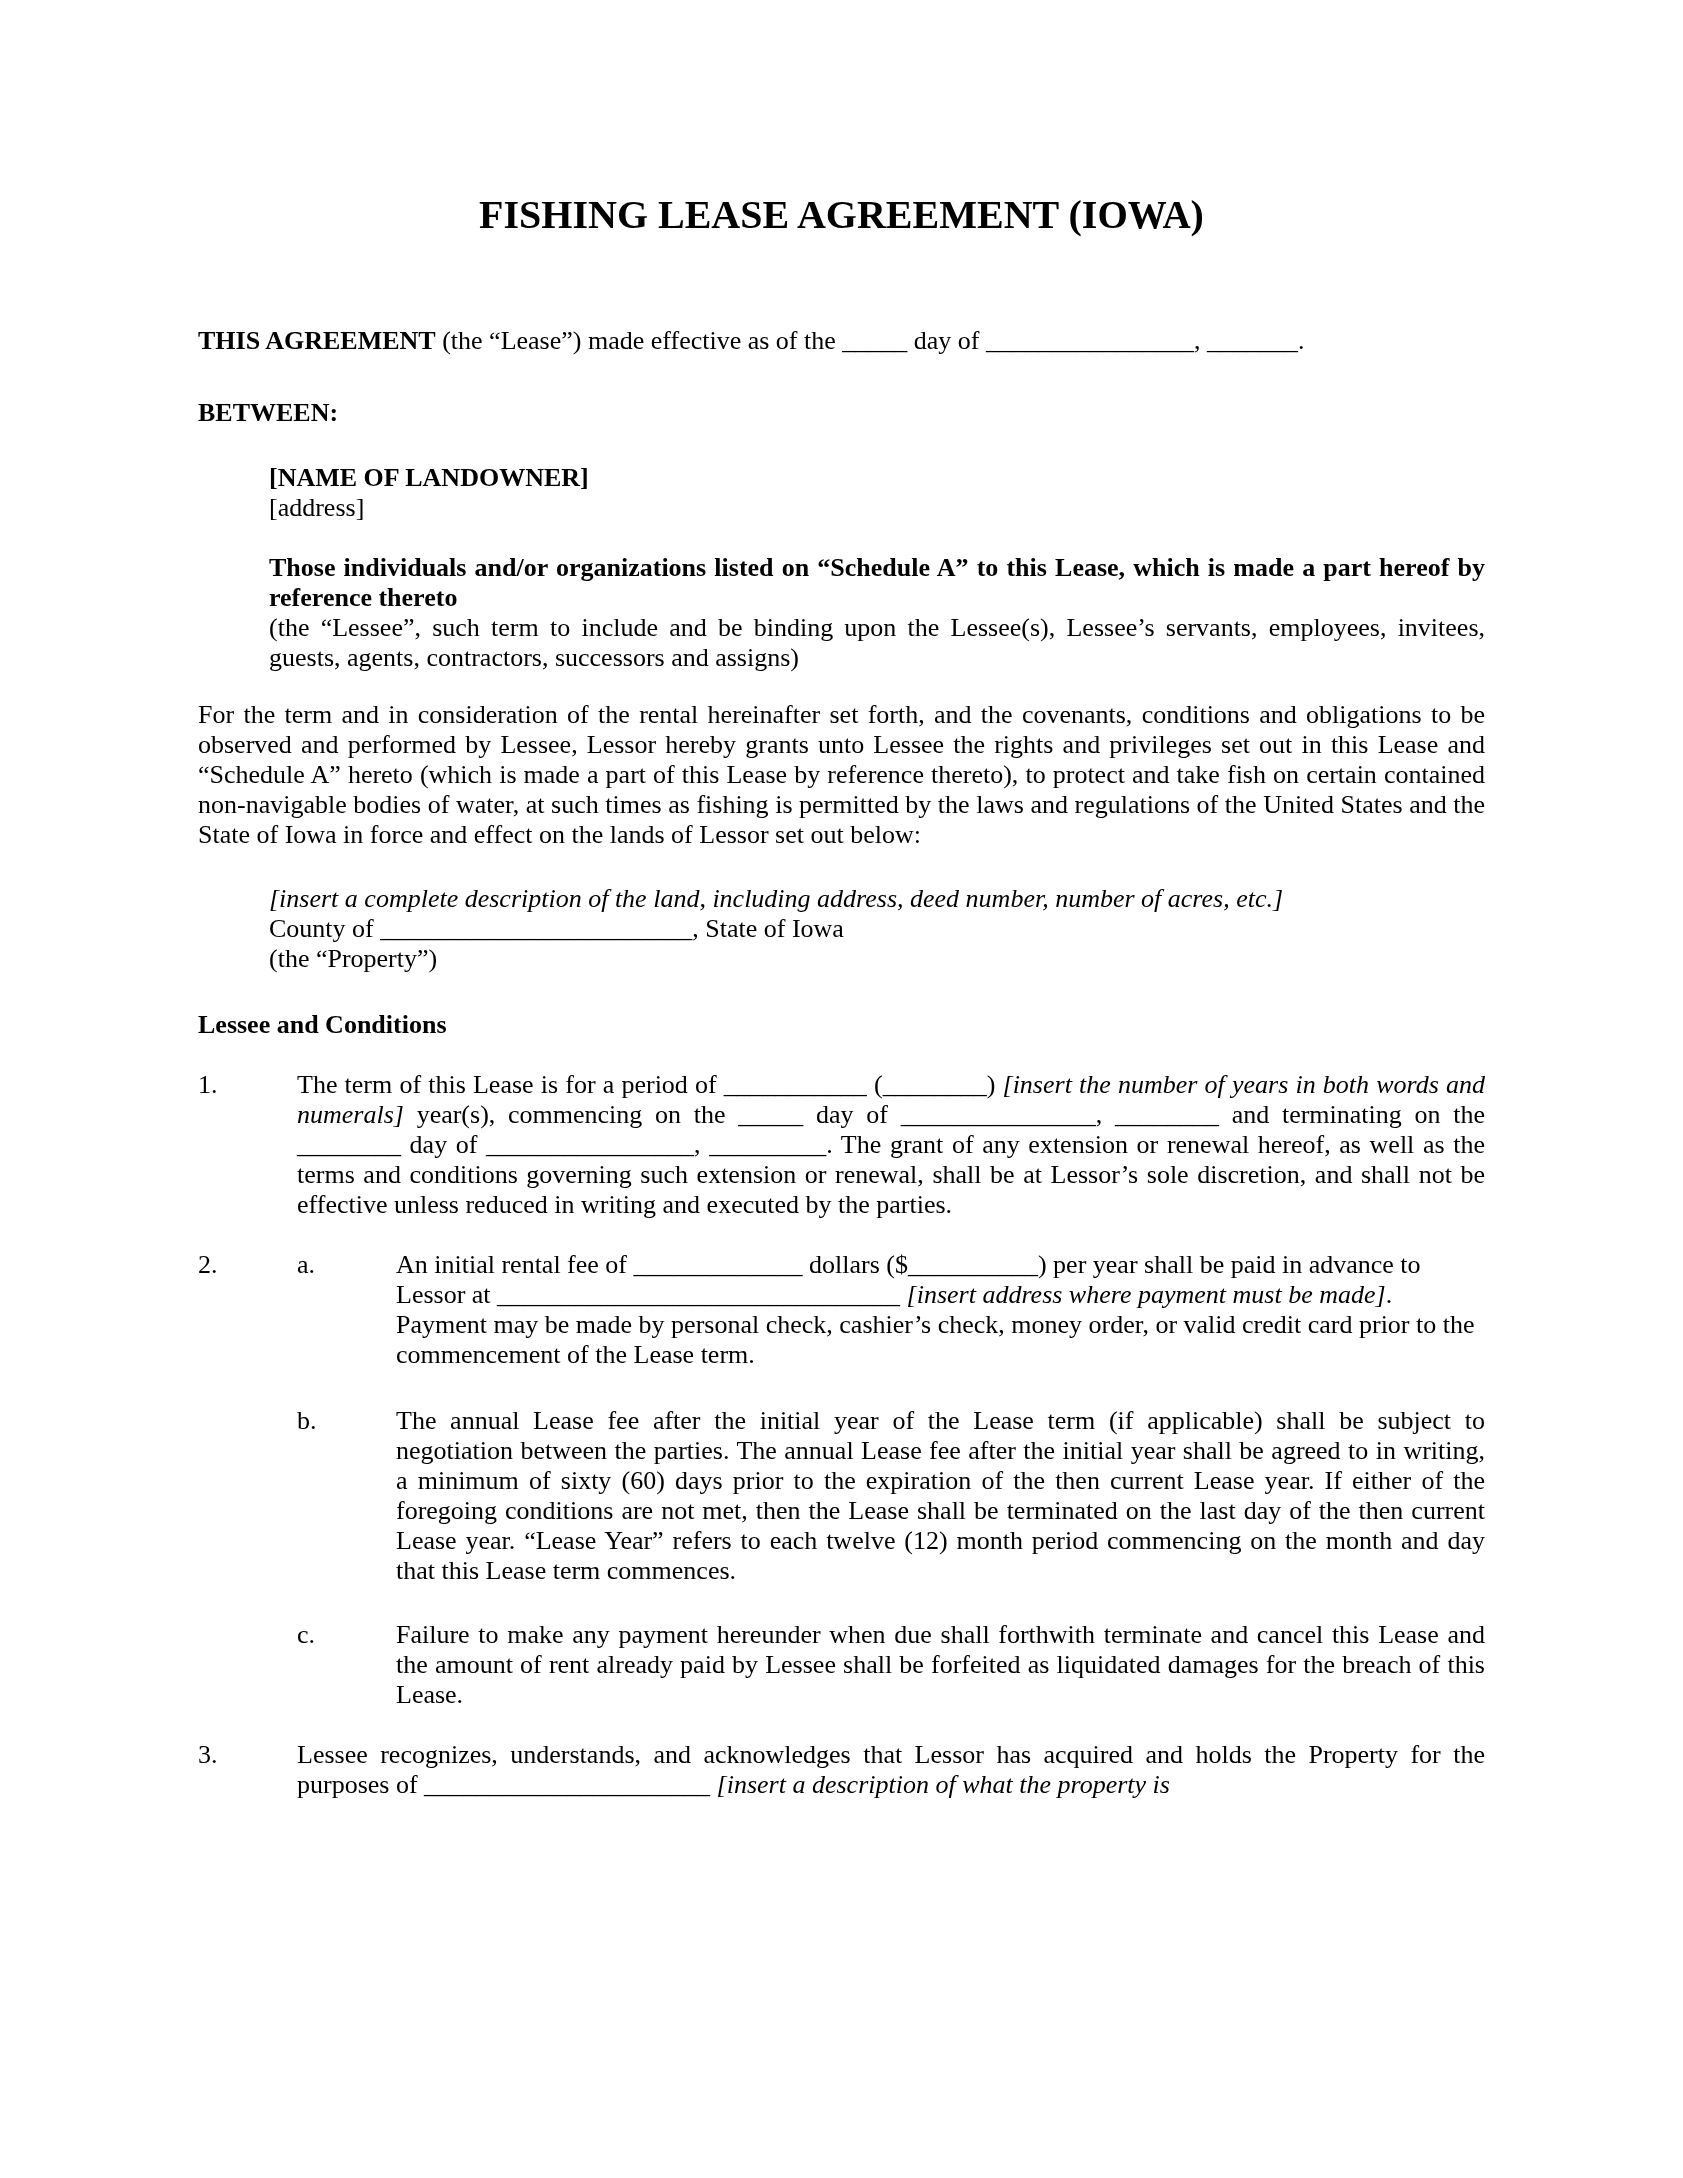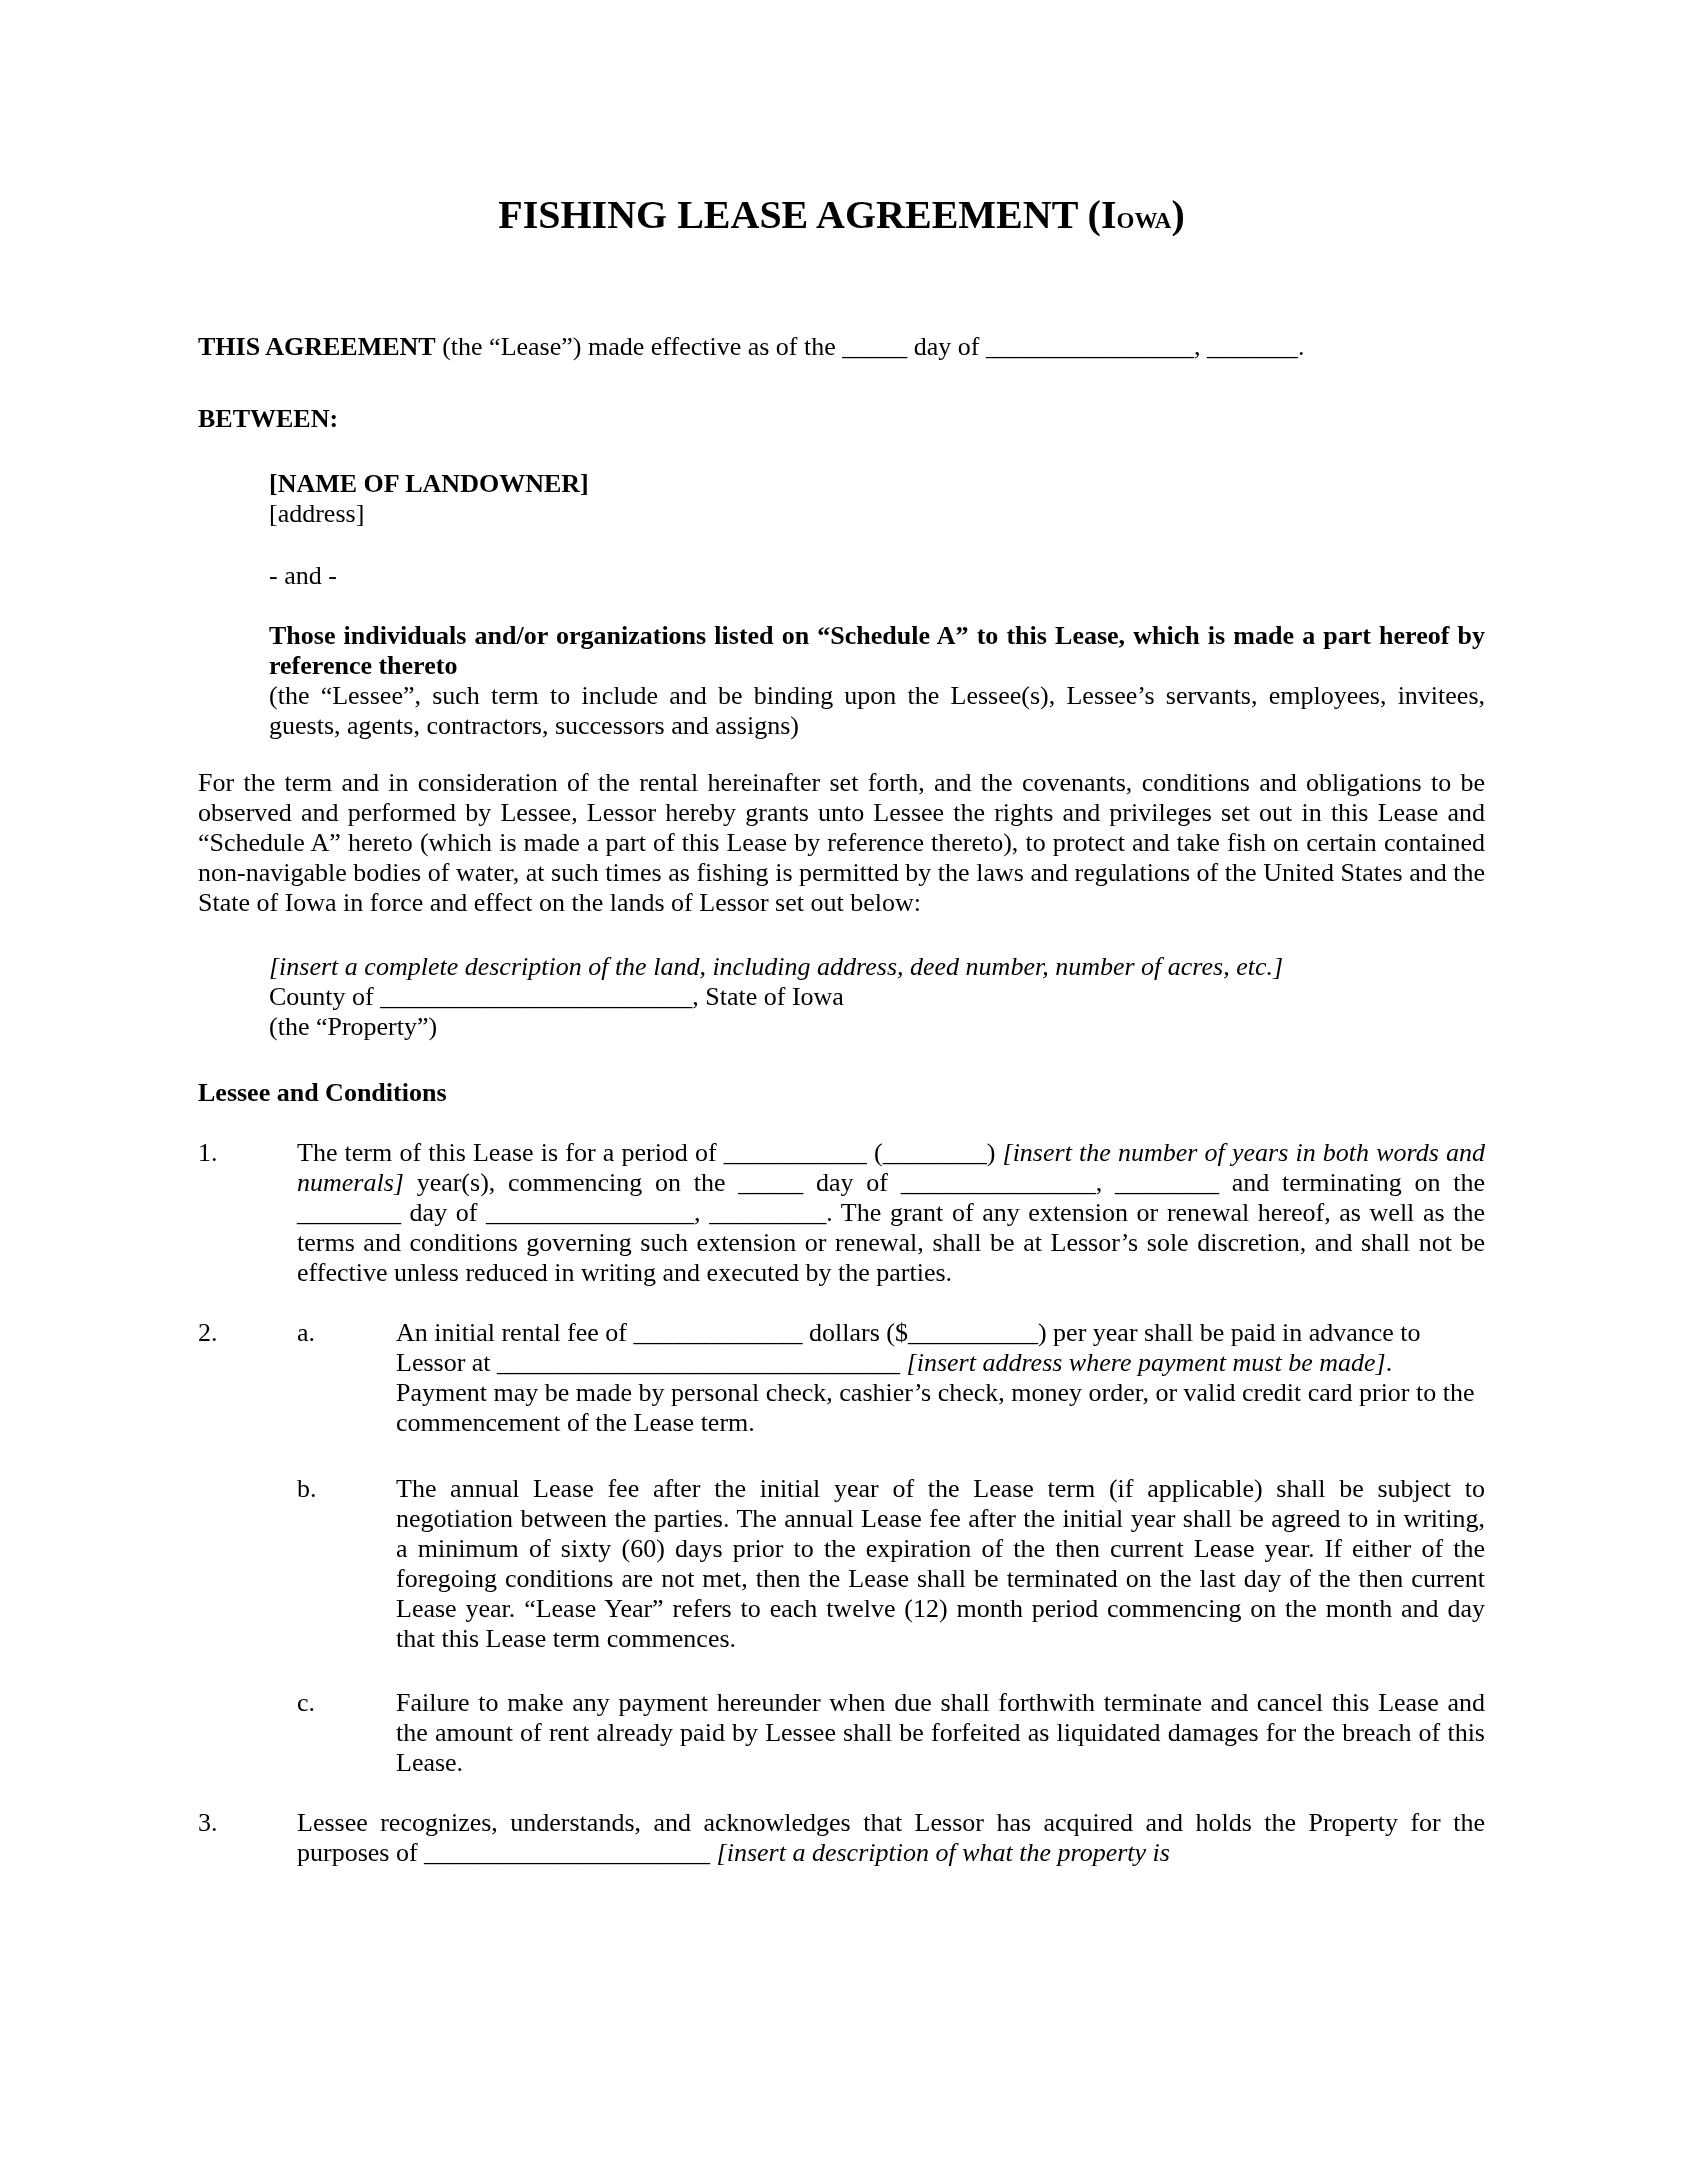--- a/index.html
+++ b/index.html
@@ -24,21 +24,21 @@
   .b { font-weight:bold; }
   .i { font-style:italic; }
   .justify { text-align:justify; }
   .title {
     margin:193px 0 0 0;
     text-align:center;
     font-weight:bold;
     font-size:40px;
     line-height:44px;
   }
-  .title .sc { font-size:23px; }
+  .title .sc { font-size:39px; }
   .indent { margin-left:71px; }
   .item { position:relative; padding-left:99px; }
   .subitem { position:relative; padding-left:198px; }
   .marker { position:absolute; top:0; }
   .m0 { left:0; }
   .m1 { left:99px; }
   
   [data-name="effective-date-line"] { margin-top:89px; }
   [data-name="between-label"] { margin-top:42px; }
   [data-name="parties-block"] { margin-top:35px; }
@@ -61,21 +61,20 @@
 
     <h1 class="title" data-name="document-title"><span data-name="title-text">FISHING LEASE AGREEMENT (I</span><span class="sc" data-name="title-smallcaps-text">OWA</span><span data-name="title-close-paren">)</span></h1>
 
     <p data-name="effective-date-line"><span class="b" data-name="agreement-label">THIS AGREEMENT</span><span data-name="text-segment"> (the “Lease”) made effective as of the </span><span data-name="effective-day-blank">_____</span><span data-name="text-segment"> day of </span><span data-name="effective-month-blank">________________</span><span data-name="text-segment">, </span><span data-name="effective-year-blank">_______</span><span data-name="text-segment">.</span></p>
 
     <p class="b" data-name="between-label">BETWEEN:</p>
 
     <div class="indent" data-name="parties-block">
       <p class="b" data-name="landowner-name-line">[NAME OF LANDOWNER]</p>
       <p data-name="landowner-address-line">[address]</p>
-      <p data-name="and-separator">- and -</p>
       <p class="b justify" data-name="lessee-name-paragraph">Those individuals and/or organizations listed on “Schedule A” to this Lease, which is made a part hereof by reference thereto</p>
       <p class="justify" data-name="lessee-definition-note">(the “Lessee”, such term to include and be binding upon the Lessee(s), Lessee’s servants, employees, invitees, guests, agents, contractors, successors and assigns)</p>
     </div>
 
     <p class="justify" data-name="grant-paragraph">For the term and in consideration of the rental hereinafter set forth, and the covenants, conditions and obligations to be observed and performed by Lessee, Lessor hereby grants unto Lessee the rights and privileges set out in this Lease and “Schedule A” hereto (which is made a part of this Lease by reference thereto), to protect and take fish on certain contained non-navigable bodies of water, at such times as fishing is permitted by the laws and regulations of the United States and the State of Iowa in force and effect on the lands of Lessor set out below:</p>
 
     <div class="indent" data-name="property-description-block">
       <p class="i" data-name="land-description-placeholder">[insert a complete description of the land, including address, deed number, number of acres, etc.]</p>
       <p data-name="county-line"><span data-name="text-segment">County of </span><span data-name="county-blank">________________________</span><span data-name="text-segment">, State of Iowa</span></p>
       <p data-name="property-definition-note">(the “Property”)</p>

